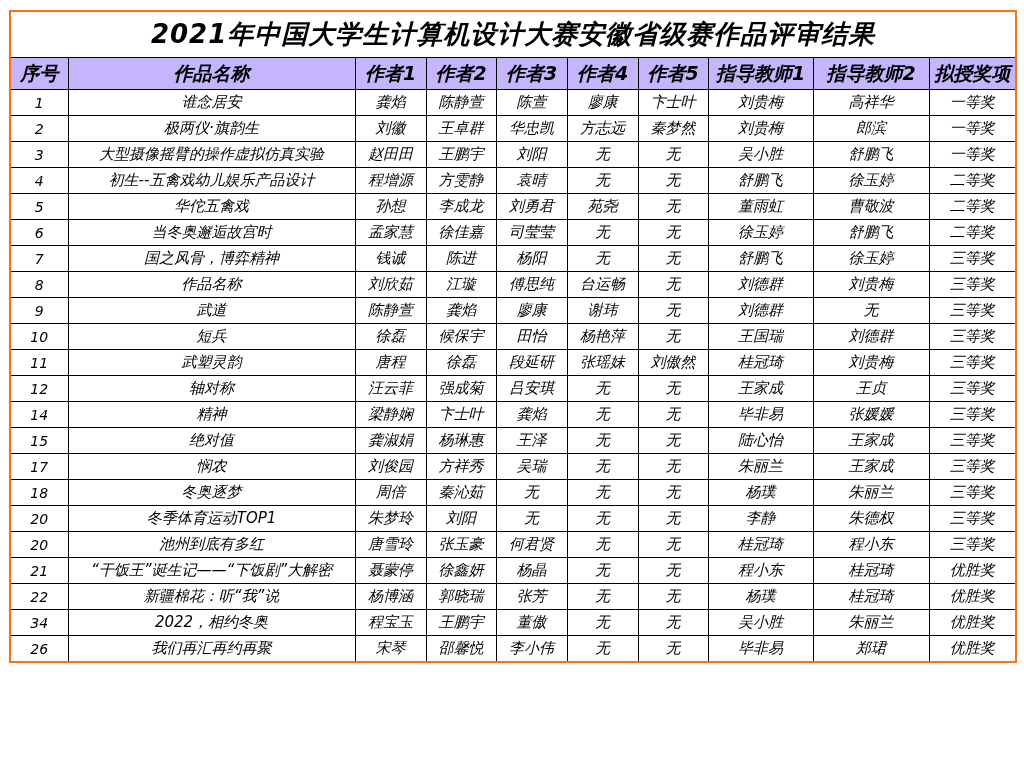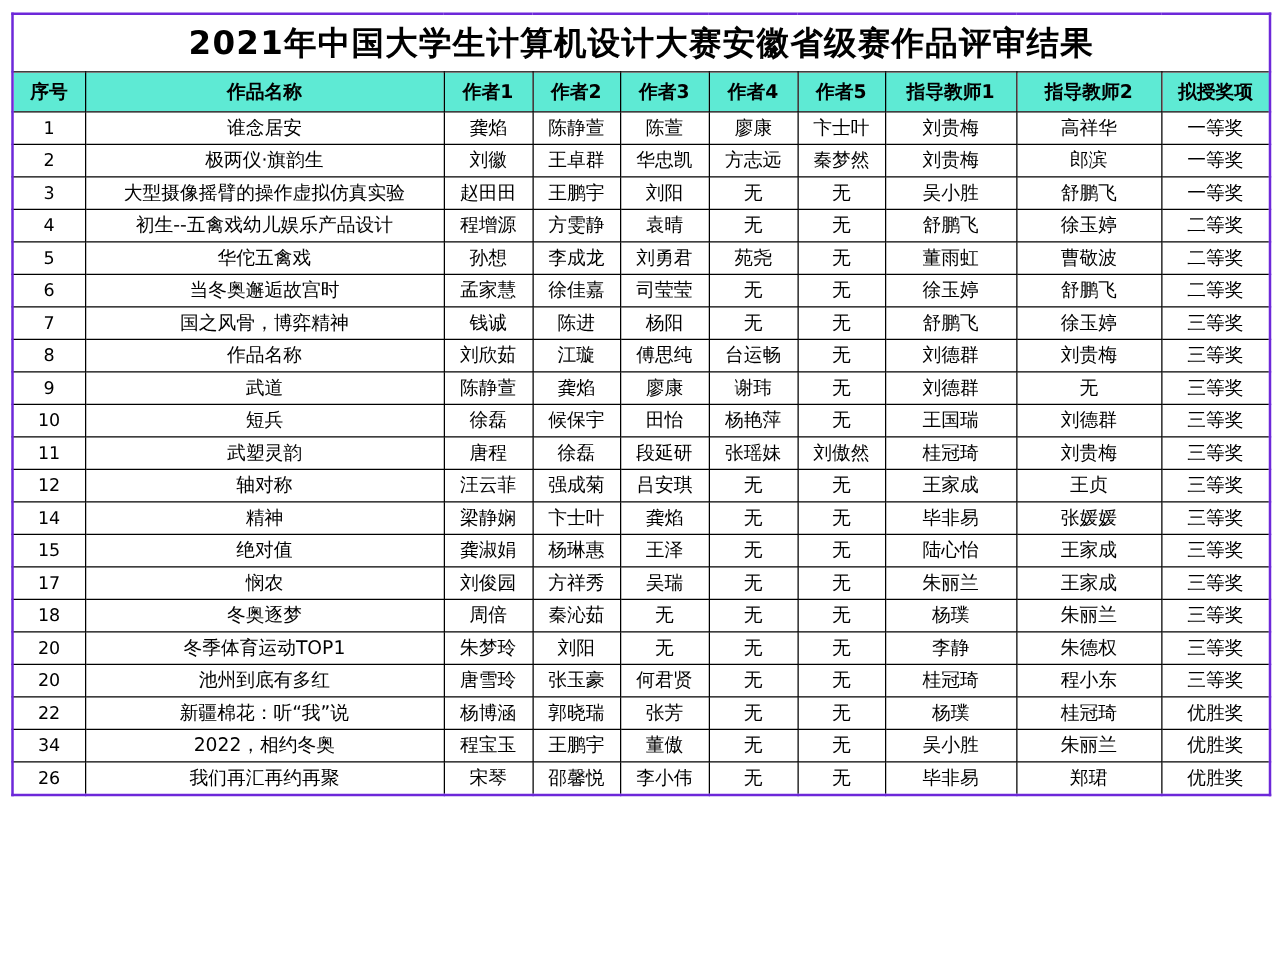--- a/index.html
+++ b/index.html
@@ -14,43 +14,44 @@
   .sheet {
     position: absolute;
     left: 9px;
     top: 10px;
     width: 1006px;
   }
   table.results {
     width: 1006px;
     border-collapse: collapse;
     table-layout: fixed;
-    border: 2px solid #6d28d9;
+    border: 2px solid #f97316;
+    font-style: italic;
   }
   table.results td, table.results th {
     border: 1px solid #000000;
     text-align: center;
     vertical-align: middle;
     padding: 0;
     overflow: hidden;
     white-space: nowrap;
   }
   td.title-cell {
     height: 45px;
     font-size: 26px;
     font-weight: bold;
     letter-spacing: 1px;
     background: #ffffff;
     border-bottom: 1px solid #000000;
   }
   tr.header-row th {
     height: 31px;
-    font-size: 15px;
+    font-size: 19px;
     font-weight: bold;
-    background: #5eead4;
+    background: #c4b5fd;
   }
   tr.data-row td {
     height: 25px;
     font-size: 15px;
     font-weight: normal;
   }
   tr.data-row td.c-index {
     font-size: 14px;
   }
 </style>
@@ -299,20 +300,32 @@
           <td class="c-author-1">唐雪玲</td>
           <td class="c-author-2">张玉豪</td>
           <td class="c-author-3">何君贤</td>
           <td class="c-author-4">无</td>
           <td class="c-author-5">无</td>
           <td class="c-advisor-1">桂冠琦</td>
           <td class="c-advisor-2">程小东</td>
           <td class="c-award">三等奖</td>
         </tr>
         <tr class="data-row">
+          <td class="c-index">21</td>
+          <td class="c-work-title">“干饭王”诞生记——“下饭剧”大解密</td>
+          <td class="c-author-1">聂蒙停</td>
+          <td class="c-author-2">徐鑫妍</td>
+          <td class="c-author-3">杨晶</td>
+          <td class="c-author-4">无</td>
+          <td class="c-author-5">无</td>
+          <td class="c-advisor-1">程小东</td>
+          <td class="c-advisor-2">桂冠琦</td>
+          <td class="c-award">优胜奖</td>
+        </tr>
+        <tr class="data-row">
           <td class="c-index">22</td>
           <td class="c-work-title">新疆棉花：听“我”说</td>
           <td class="c-author-1">杨博涵</td>
           <td class="c-author-2">郭晓瑞</td>
           <td class="c-author-3">张芳</td>
           <td class="c-author-4">无</td>
           <td class="c-author-5">无</td>
           <td class="c-advisor-1">杨璞</td>
           <td class="c-advisor-2">桂冠琦</td>
           <td class="c-award">优胜奖</td>

